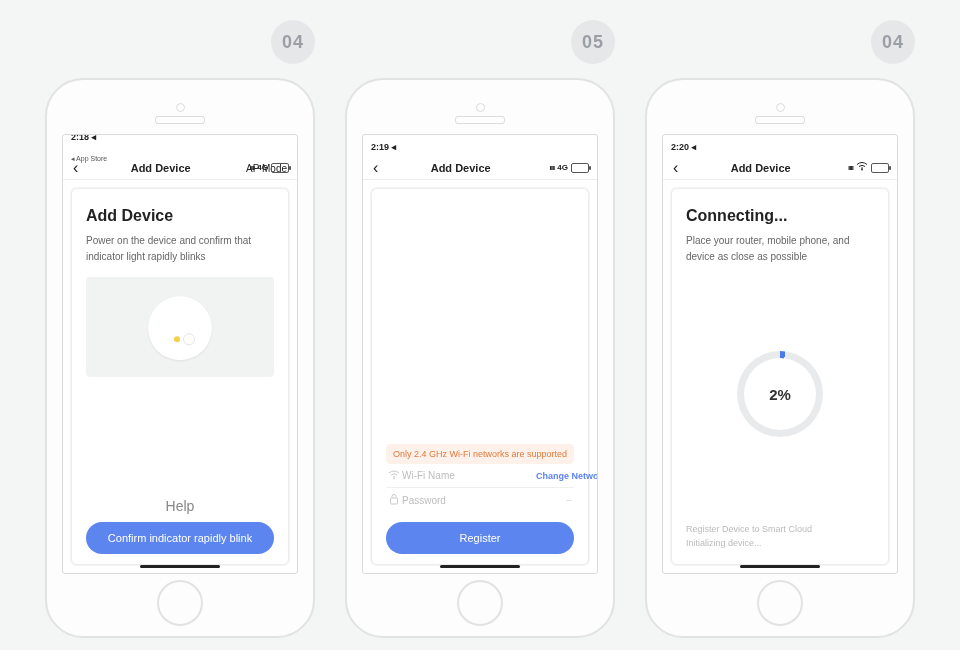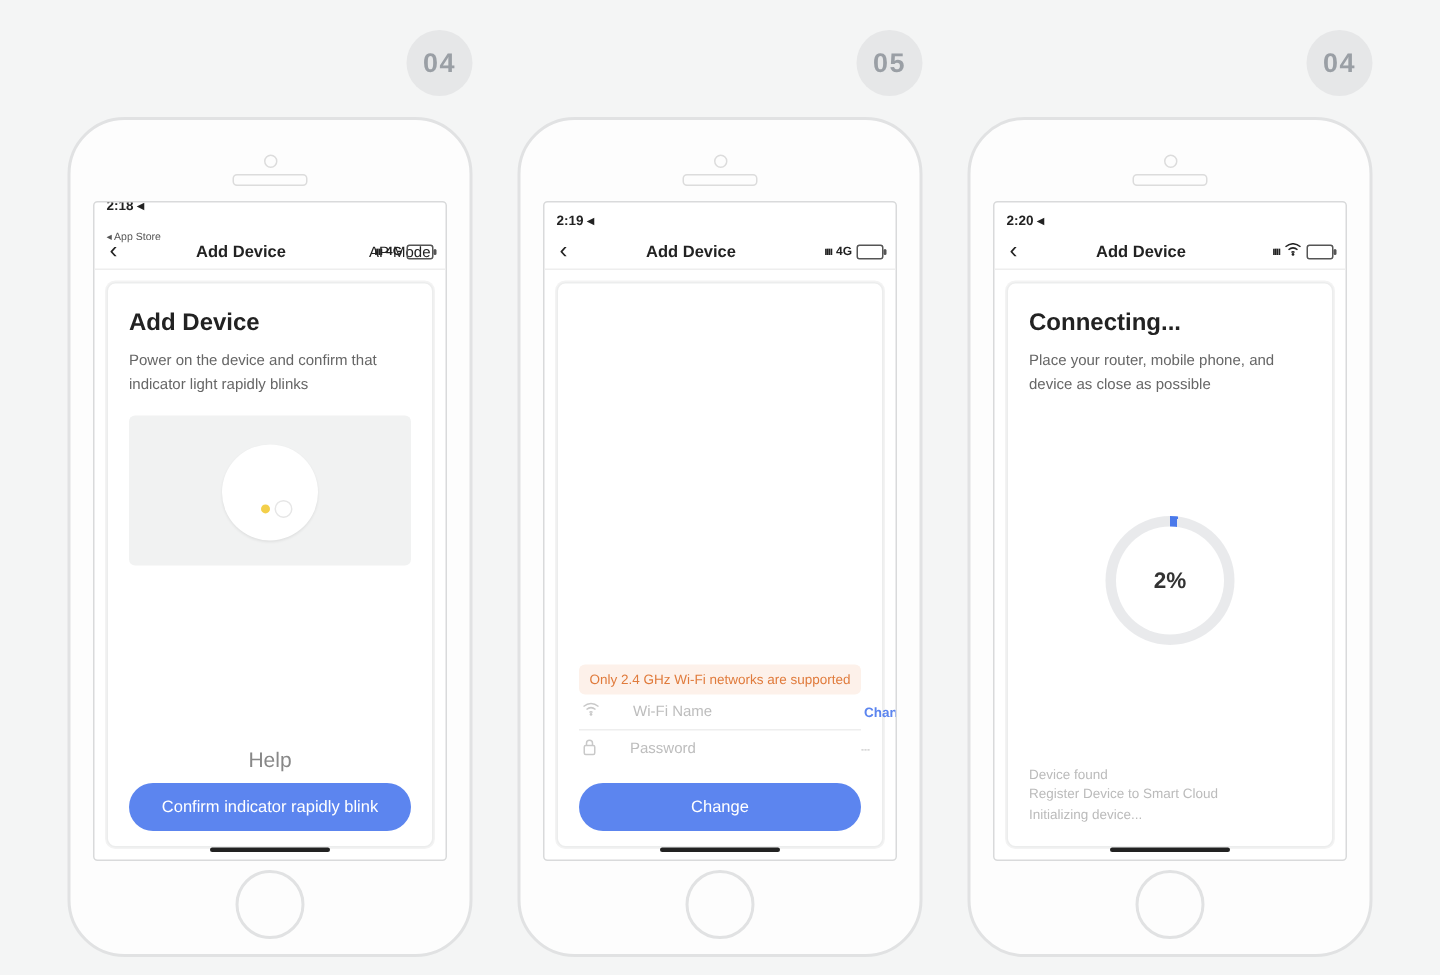--- a/index.html
+++ b/index.html
@@ -122,21 +122,21 @@
   .primary-btn{
     background:#5c85ef;color:#fff;border:none;border-radius:20px;
     height:32px;font-size:11px;font-weight:500;cursor:pointer;
     display:flex;align-items:center;justify-content:center;
   }
   .warning-strip{
     background:#fdf1ea;border-radius:4px;color:#e07b3c;font-size:9px;
     text-align:center;padding:5px 4px;margin-top:auto;
   }
   .field-row{
-    display:flex;align-items:center;gap:20px;
+    display:flex;align-items:center;gap:0;
     border-bottom:1px solid #eee;padding:5px 2px;font-size:10px;color:#aaa;
   }
   .field-row input{
     border:none;outline:none;flex:1;font-size:10px;color:#555;background:transparent;
   }
   .field-row input::placeholder{color:#bdbdbd;}
   .change-link{color:#5c85ef;font-size:9px;font-weight:600;cursor:pointer;white-space:nowrap;}
   .eye{color:#ccc;font-size:10px;}
   .progress-wrap{flex:1;display:flex;align-items:center;justify-content:center;}
   .progress-ring{
@@ -243,21 +243,21 @@
             <span class="icon-lock">
               <svg width="10" height="12" viewBox="0 0 10 12">
                   <rect x="1.5" y="5" width="7" height="6" rx="1" fill="none" stroke="#c9c9c9"></rect>
                   <path d="M3 5 V3.5 a2 2 0 0 1 4 0 V5" fill="none" stroke="#c9c9c9"></path>
                 </svg>
             </span>
             <input type="password" placeholder="Password" style="">
             <span class="eye">┄</span>
           </div>
           <div style="height:10px"></div>
-          <button class="primary-btn">Change</button>
+          <button class="primary-btn">Register</button>
         </div>
         <div class="home-indicator"></div>
       </div>
       <div class="home-btn"></div>
     </div>
   </div>
 
   <div class="step">
     <div class="step-badge">04</div>
     <div class="phone">
@@ -288,21 +288,20 @@
         </div>
         <div class="card">
           <h2>Connecting...</h2>
           <p class="desc">Place your router, mobile phone, and device as close as possible</p>
           <div class="progress-wrap">
             <div class="progress-ring">
               <div class="progress-inner">2%</div>
             </div>
           </div>
           <div class="status-lines">
-            <div>Device found</div>
             <div>Register Device to Smart Cloud</div>
             <div>Initializing device...</div>
           </div>
         </div>
         <div class="home-indicator"></div>
       </div>
       <div class="home-btn"></div>
     </div>
   </div>
 

